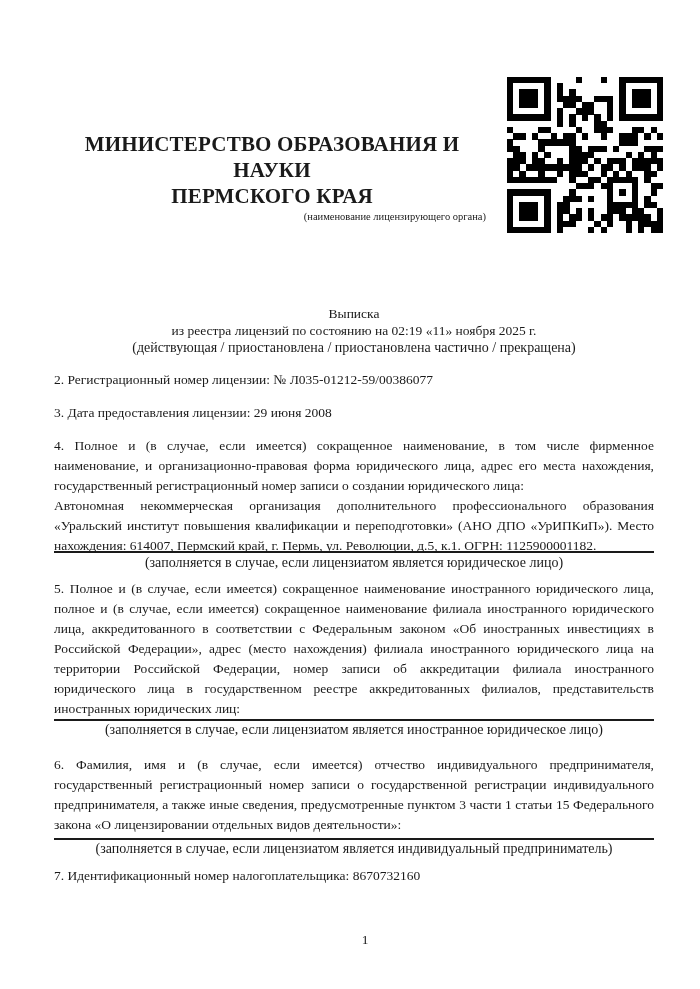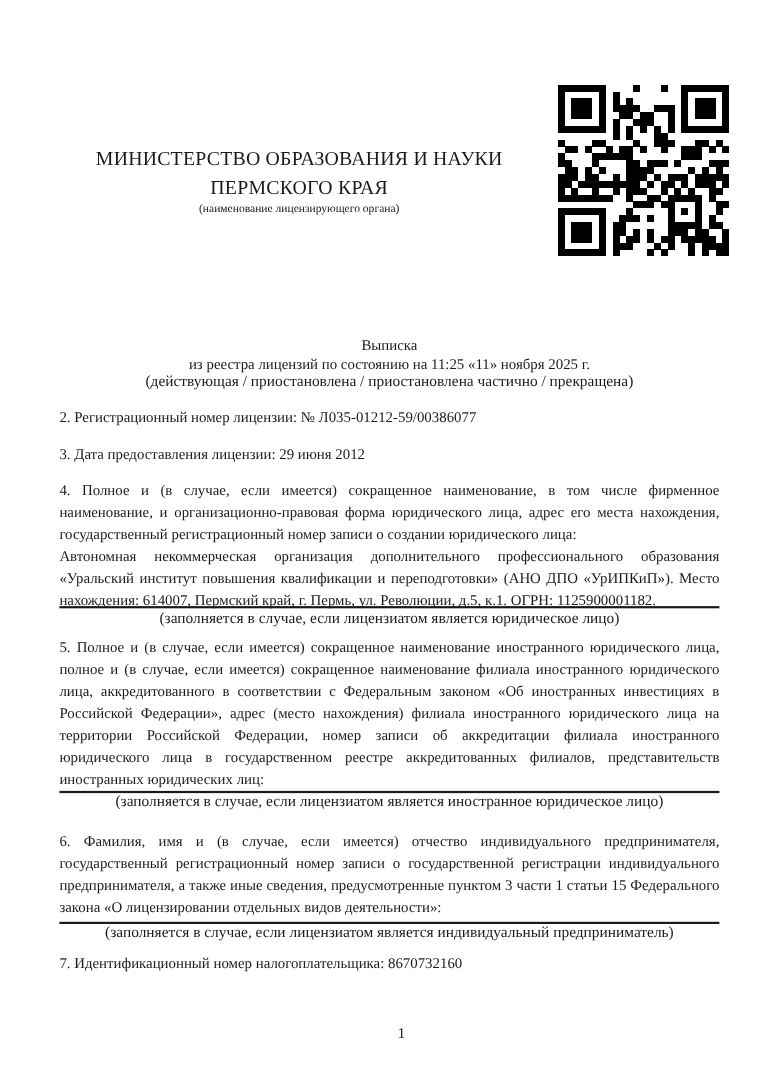--- a/index.html
+++ b/index.html
@@ -11,22 +11,22 @@
     position: relative;
     overflow: hidden;
   }
   .page { position: absolute; inset: 0; background: #ffffff; }
 
   
   .hdr {
     position: absolute; left: 58px; top: 131px; width: 428px;
     text-align: center;
   }
-  .hdr .ministry { font-weight: normal; font-size: 18px; line-height: 26px; letter-spacing: 0.2px; }
-  .hdr .authority-note { font-size: 10.5px; line-height: 13px; margin-top: 1px; }
+  .hdr .ministry { font-weight: bold; font-size: 21px; line-height: 26px; letter-spacing: 0.2px; }
+  .hdr .authority-note { font-size: 10.5px; line-height: 13px; margin-top: 1px; text-align: right; }
 
   
   .qr { position: absolute; left: 507px; top: 77px; width: 156px; height: 156px; }
 
   
   .content { position: absolute; left: 54px; top: 306px; width: 600px; font-size: 13.5px; line-height: 20px; }
   .doc-title { text-align: center; font-size: 13.5px; line-height: 16.5px; }
 
   .line-item { line-height: 17px; }
   .i1 { margin-top: 30px; }
@@ -385,28 +385,28 @@
       <rect x="19" y="24" width="1.02" height="1.02" fill="#000"></rect>
       <rect x="21" y="24" width="1.02" height="1.02" fill="#000"></rect>
       <rect x="23" y="24" width="1.02" height="1.02" fill="#000"></rect>
       <rect x="24" y="24" width="1.02" height="1.02" fill="#000"></rect>
     </svg>
 
   <div class="content">
 
     <div class="doc-title">
       <div>Выписка</div>
-      <div>из реестра лицензий по состоянию на 11:25 «11» ноября 2025 г.</div>
+      <div>из реестра лицензий по состоянию на 02:19 «11» ноября 2025 г.</div>
     </div>
 
     <div class="small-note n1">(действующая / приостановлена / приостановлена частично / прекращена)</div>
 
     <div class="line-item i2">2. Регистрационный номер лицензии: № Л035-01212-59/00386077</div>
 
-    <div class="line-item i3">3. Дата предоставления лицензии: 29 июня 2012</div>
+    <div class="line-item i3">3. Дата предоставления лицензии: 29 июня 2008</div>
 
     <div class="just i4">4. Полное и (в случае, если имеется) сокращенное наименование, в том числе фирменное наименование, и организационно-правовая форма юридического лица, адрес его места нахождения, государственный регистрационный номер записи о создании юридического лица:</div>
     <div class="just">Автономная некоммерческая организация дополнительного профессионального образования «Уральский институт повышения квалификации и переподготовки» (АНО ДПО «УрИПКиП»). Место нахождения: 614007, Пермский край, г. Пермь, ул. Революции, д.5, к.1. ОГРН: 1125900001182.</div>
     <div class="rule r4"></div>
     <div class="small-note n4">(заполняется в случае, если лицензиатом является юридическое лицо)</div>
 
     <div class="just i5">5. Полное и (в случае, если имеется) сокращенное наименование иностранного юридического лица, полное и (в случае, если имеется) сокращенное наименование филиала иностранного юридического лица, аккредитованного в соответствии с Федеральным законом «Об иностранных инвестициях в Российской Федерации», адрес (место нахождения) филиала иностранного юридического лица на территории Российской Федерации, номер записи об аккредитации филиала иностранного юридического лица в государственном реестре аккредитованных филиалов, представительств иностранных юридических лиц:</div>
     <div class="rule r5"></div>
     <div class="small-note n5">(заполняется в случае, если лицензиатом является иностранное юридическое лицо)</div>
 

